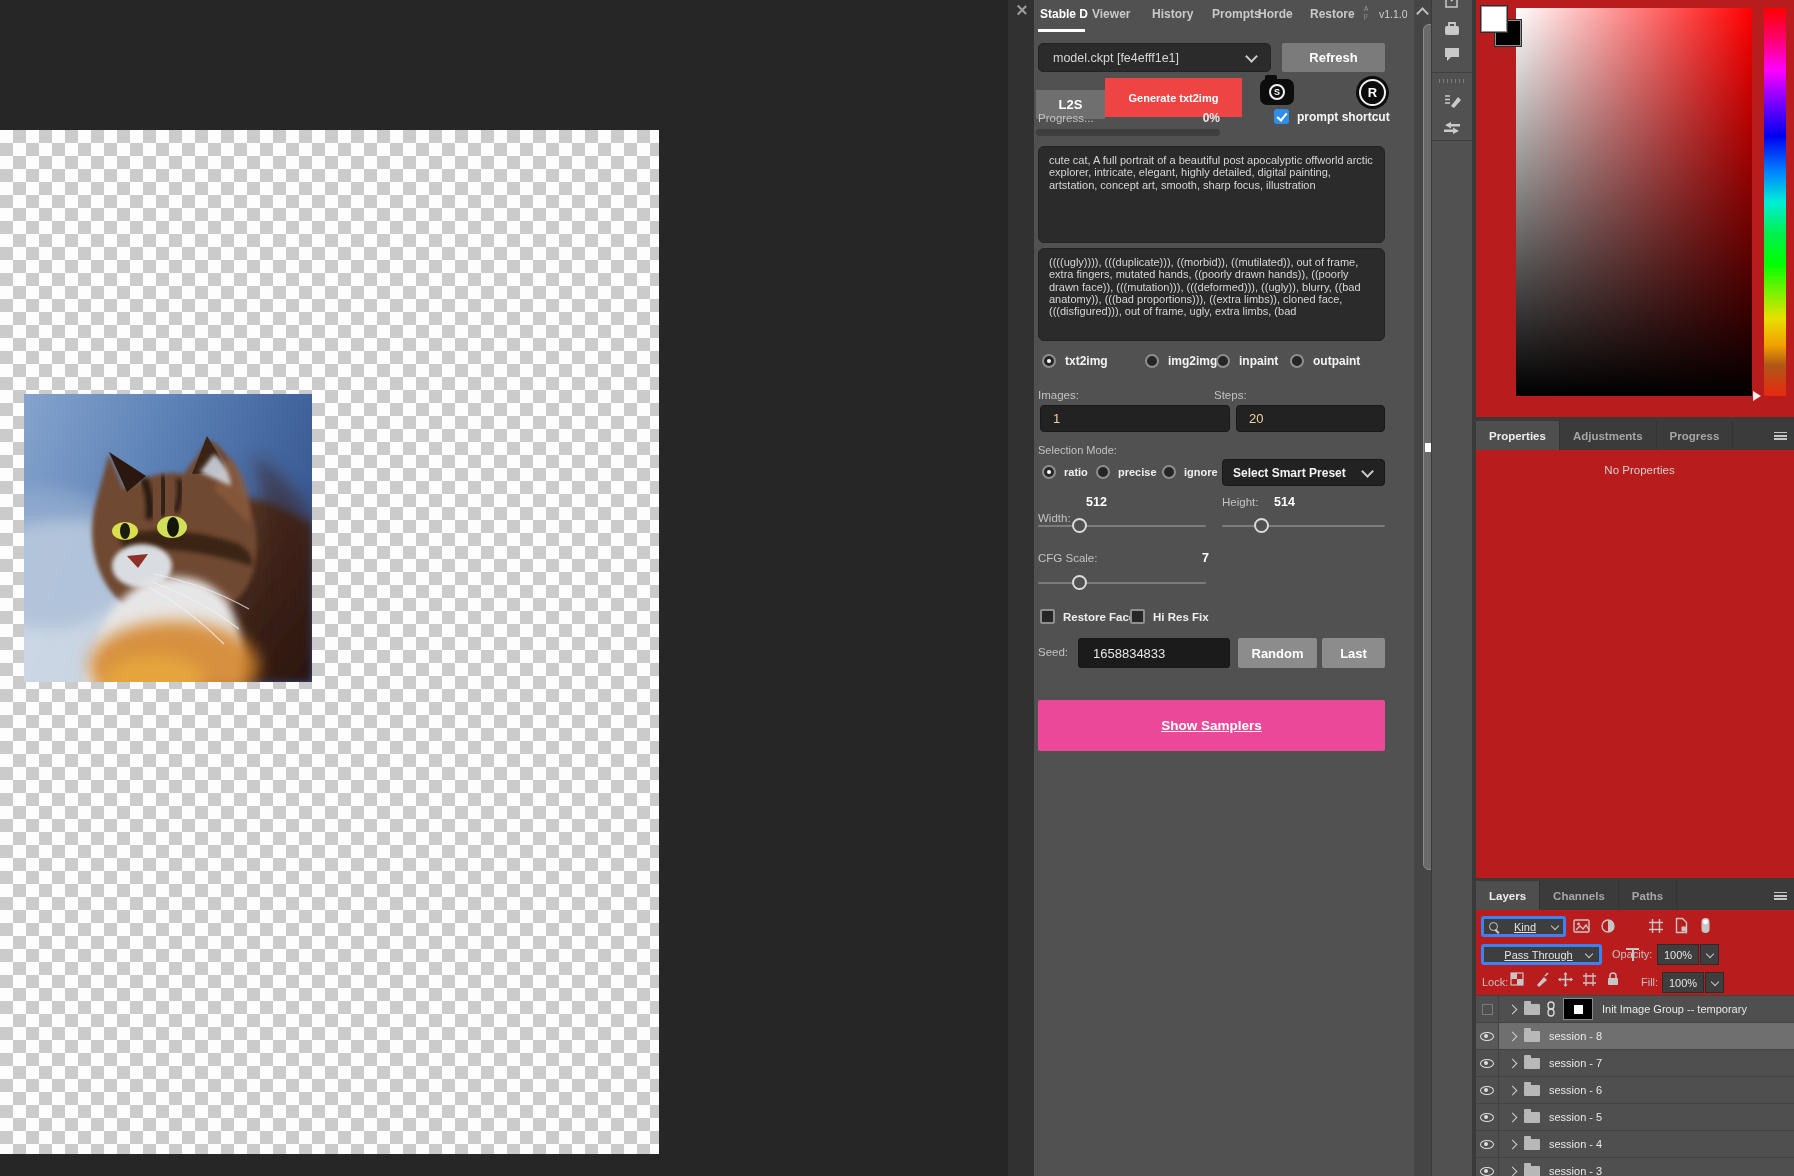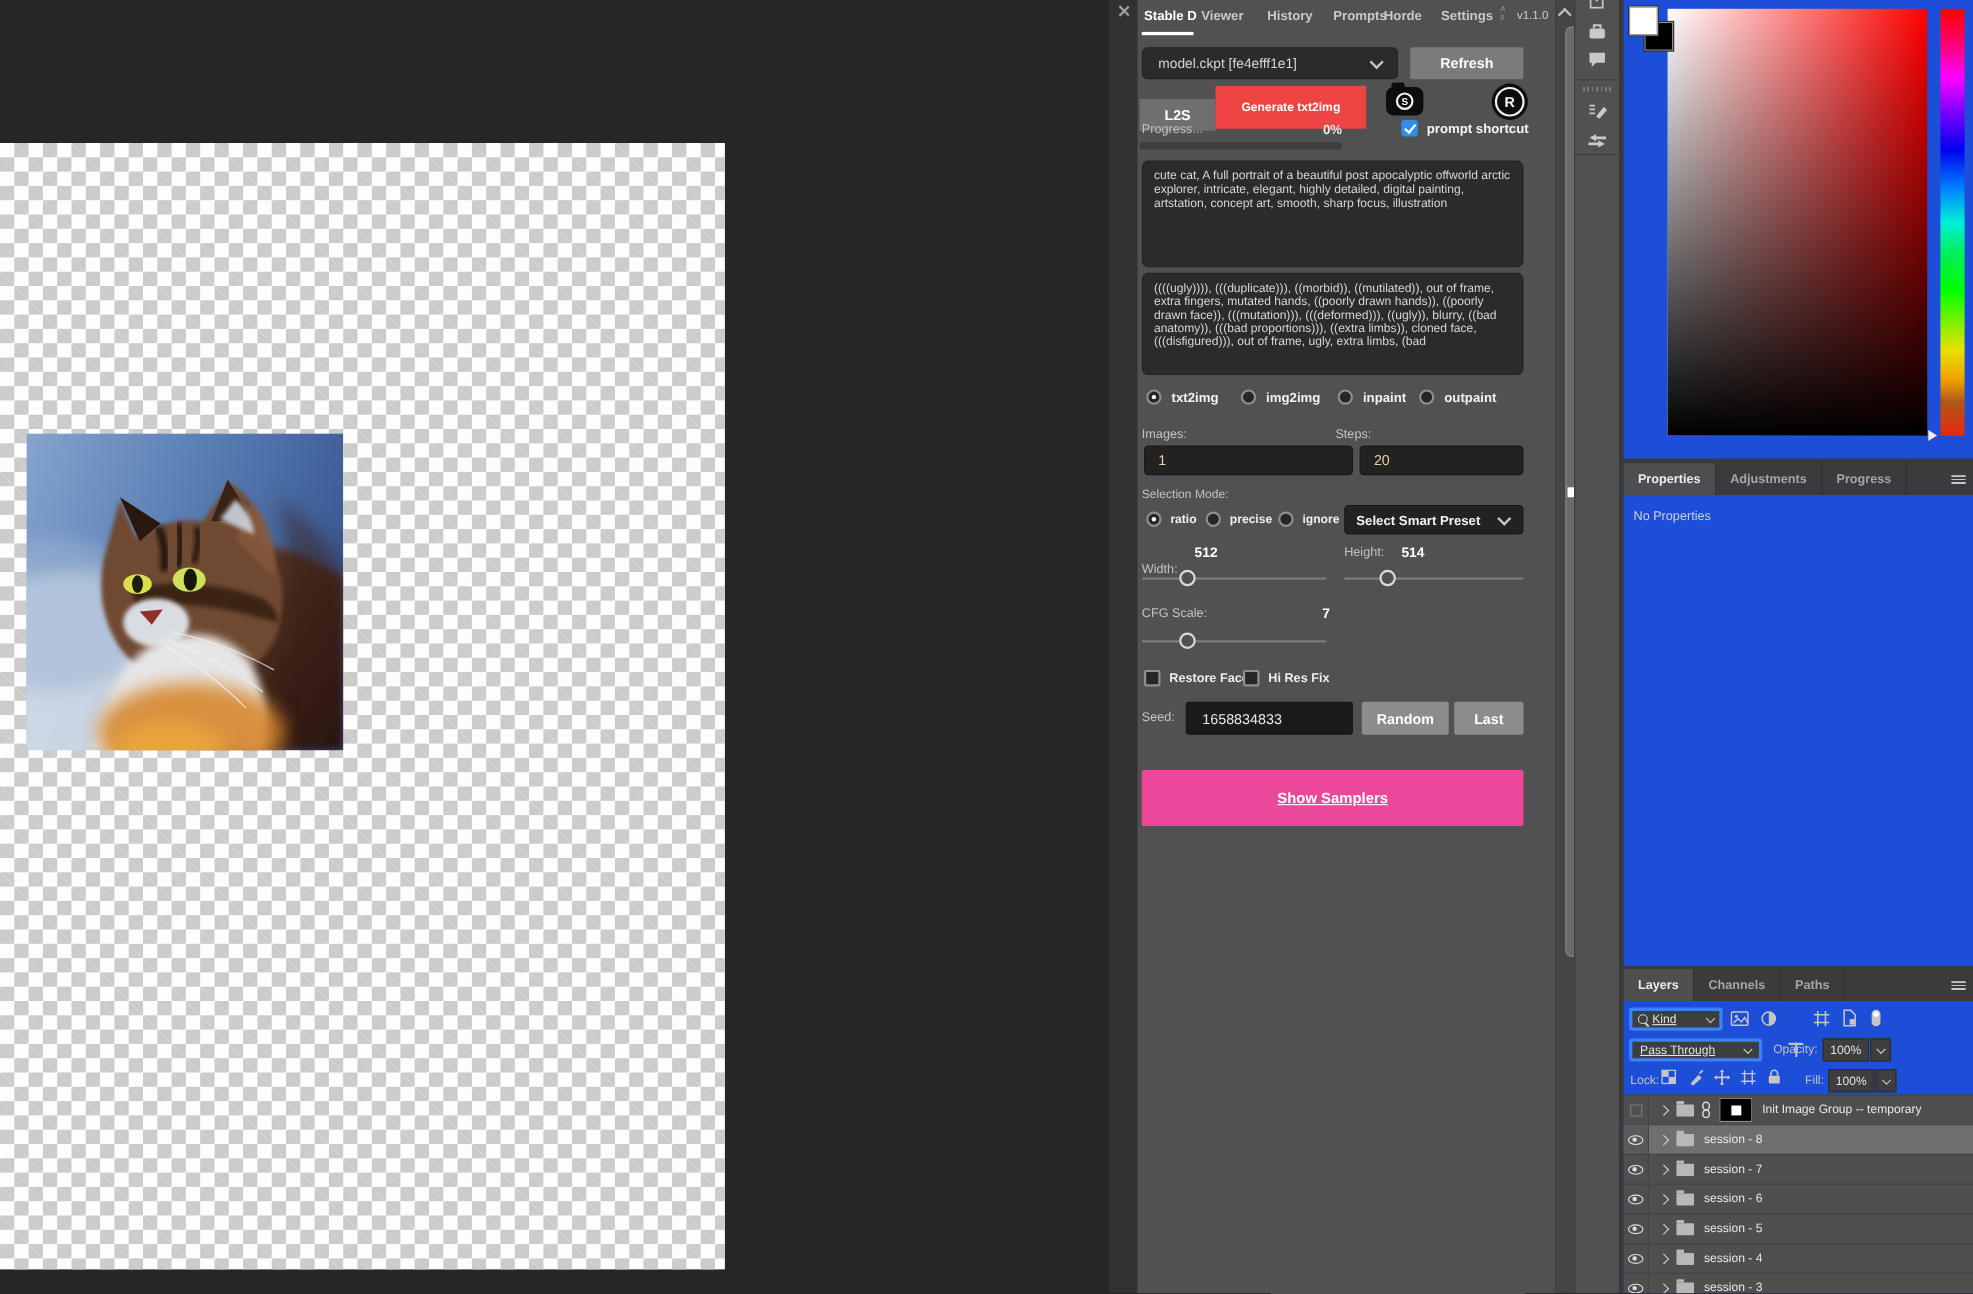--- a/index.html
+++ b/index.html
@@ -49,21 +49,21 @@
   #psb{position:absolute;left:1414px;top:0;width:17px;height:1176px;background:#454545;}
   #psb .thumb{position:absolute;left:2px;top:24px;width:13px;height:846px;background:#6a6a6a;border-radius:6px;cursor:pointer;}
   .upchev{width:7px;height:7px;border-left:2px solid #bdbdbd;border-top:2px solid #bdbdbd;transform:rotate(45deg);margin:9px auto 0;cursor:pointer;}
   
   #dock{position:absolute;left:1431px;top:0;width:41px;height:1176px;background:#515151;border-left:1px solid #3a3a3a;box-sizing:border-box;}
   #dock svg{display:block;margin:8px auto 0;}
   .grip{height:4px;margin:6px 7px 0;background:repeating-linear-gradient(90deg,#7c7c7c 0 1.5px,transparent 1.5px 4px);}
   .dsec{border-bottom:1px solid #3f3f3f;}
   
   #right{position:absolute;left:1472px;top:0;width:322px;height:1176px;background:#3a3a3a;}
-  .rsec{position:absolute;left:4px;width:318px;background:#1d4ed8;overflow:hidden;}
+  .rsec{position:absolute;left:4px;width:318px;background:#b91c1c;overflow:hidden;text-align:center;}
   .tstrip{position:relative;height:29px;background:#3b3b3b;display:flex;align-items:stretch;}
   .ttab{display:flex;align-items:center;padding:0 13px;font-size:11.5px;color:#a6a6a6;font-weight:600;border-right:1px solid #343434;cursor:pointer;}
   .ttab.active{background:#4e4e4e;color:#ececec;font-weight:700;}
   .burger{position:absolute;right:7px;top:11px;width:13px;height:8px;background:repeating-linear-gradient(#c6c6c6 0 1.5px,transparent 1.5px 3.2px);cursor:pointer;}
   .combo{display:flex;align-items:center;background:#3e3e3e;border:3px solid #3b82f6;border-radius:3px;box-sizing:border-box;color:#e3e3e3;font-size:11px;cursor:pointer;text-decoration:underline;}
   .valbox{display:flex;align-items:center;justify-content:center;background:#3e3e3e;border:1px solid #2c2c2c;box-sizing:border-box;color:#e3e3e3;font-size:11px;cursor:pointer;}
   .plabel{font-size:11px;color:#c2c2c2;}
   
   .swatch{position:absolute;width:26px;height:26px;border:1px solid #909090;box-shadow:0 0 0 1px #2e2e2e;box-sizing:border-box;cursor:pointer;}
   #svbox{position:absolute;left:40px;top:8px;width:236px;height:388px;cursor:crosshair;
@@ -154,21 +154,21 @@
   <div id="strip">
     <div class="xicon"></div>
   </div>
 
   <div id="plugin">
     <span class="ptab active" style="left:6px">Stable D</span>
     <span class="ptab" style="left:58px">Viewer</span>
     <span class="ptab" style="left:118px">History</span>
     <span class="ptab" style="left:178px">Prompts</span>
     <span class="ptab" style="left:224px">Horde</span>
-    <span class="ptab" style="left:276px">Settings</span>
+    <span class="ptab" style="left:276px">Restore</span>
     <span class="tabline"></span>
     <span class="logo">
       <span>A</span>
       <span>p</span>
     </span>
     <span class="ver">v1.1.0</span>
 
     <div class="abs dark" style="left:4px;top:43px;width:233px;height:29px;display:flex;align-items:center;cursor:pointer;">
       <span style="font-size:12.5px;color:#d6d6d6;margin-left:14px;flex:1;">model.ckpt [fe4efff1e1]</span>
       <span class="vchev" style="margin:-3px 14px 0 0;"></span>
@@ -190,21 +190,21 @@
     <div class="abs ck" style="left:240px;top:109px;"></div>
     <span class="abs" style="left:263px;top:110px;font-size:12px;font-weight:600;color:#f5f5f5;">prompt shortcut</span>
 
     <div class="abs ta" style="left:4px;top:146px;width:347px;height:97px;">cute cat, A full portrait of a beautiful post apocalyptic offworld arctic explorer, intricate, elegant, highly detailed, digital painting, artstation, concept art, smooth, sharp focus, illustration</div>
     <div class="abs ta" style="left:4px;top:248px;width:347px;height:93px;">((((ugly)))), (((duplicate))), ((morbid)), ((mutilated)), out of frame, extra fingers, mutated hands, ((poorly drawn hands)), ((poorly drawn face)), (((mutation))), (((deformed))), ((ugly)), blurry, ((bad anatomy)), (((bad proportions))), ((extra limbs)), cloned face, (((disfigured))), out of frame, ugly, extra limbs, (bad</div>
 
     <div class="abs" style="left:8px;top:354px;display:flex;align-items:center;gap:9px;">
       <span class="radio sel"></span>
       <span class="rlabel">txt2img</span>
     </div>
-    <div class="abs" style="left:94px;top:354px;display:flex;align-items:flex-end;gap:9px;">
+    <div class="abs" style="left:111px;top:354px;display:flex;align-items:flex-end;gap:9px;">
       <span class="radio"></span>
       <span class="rlabel">img2img</span>
     </div>
     <div class="abs" style="left:182px;top:354px;display:flex;align-items:flex-end;gap:9px;">
       <span class="radio"></span>
       <span class="rlabel">inpaint</span>
     </div>
     <div class="abs" style="left:256px;top:354px;display:flex;align-items:center;gap:9px;">
       <span class="radio"></span>
       <span class="rlabel">outpaint</span>

